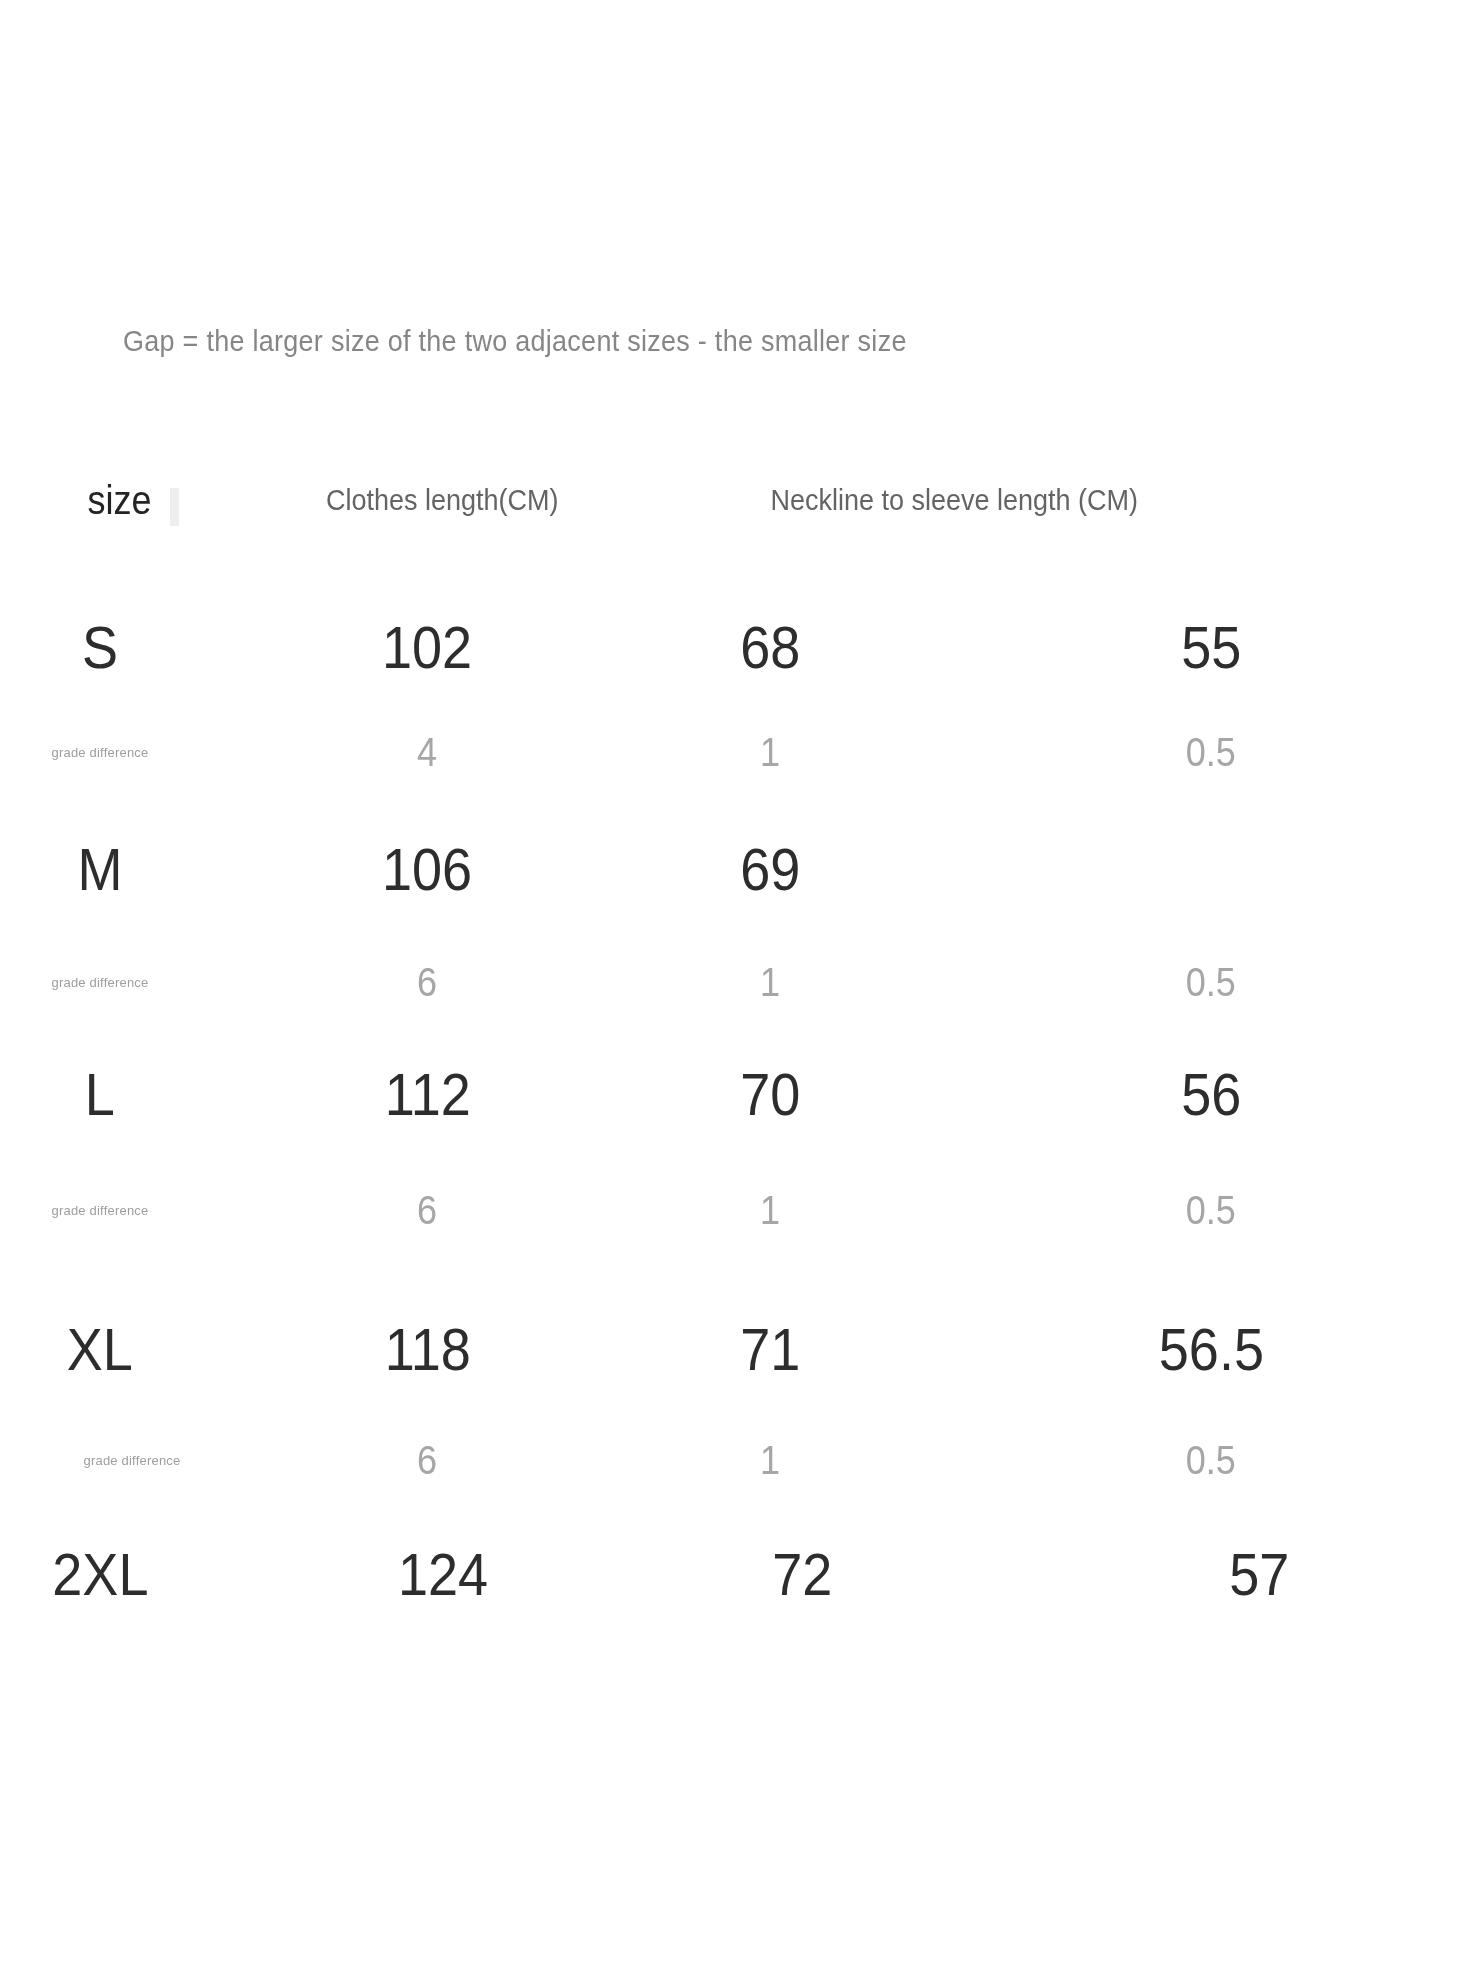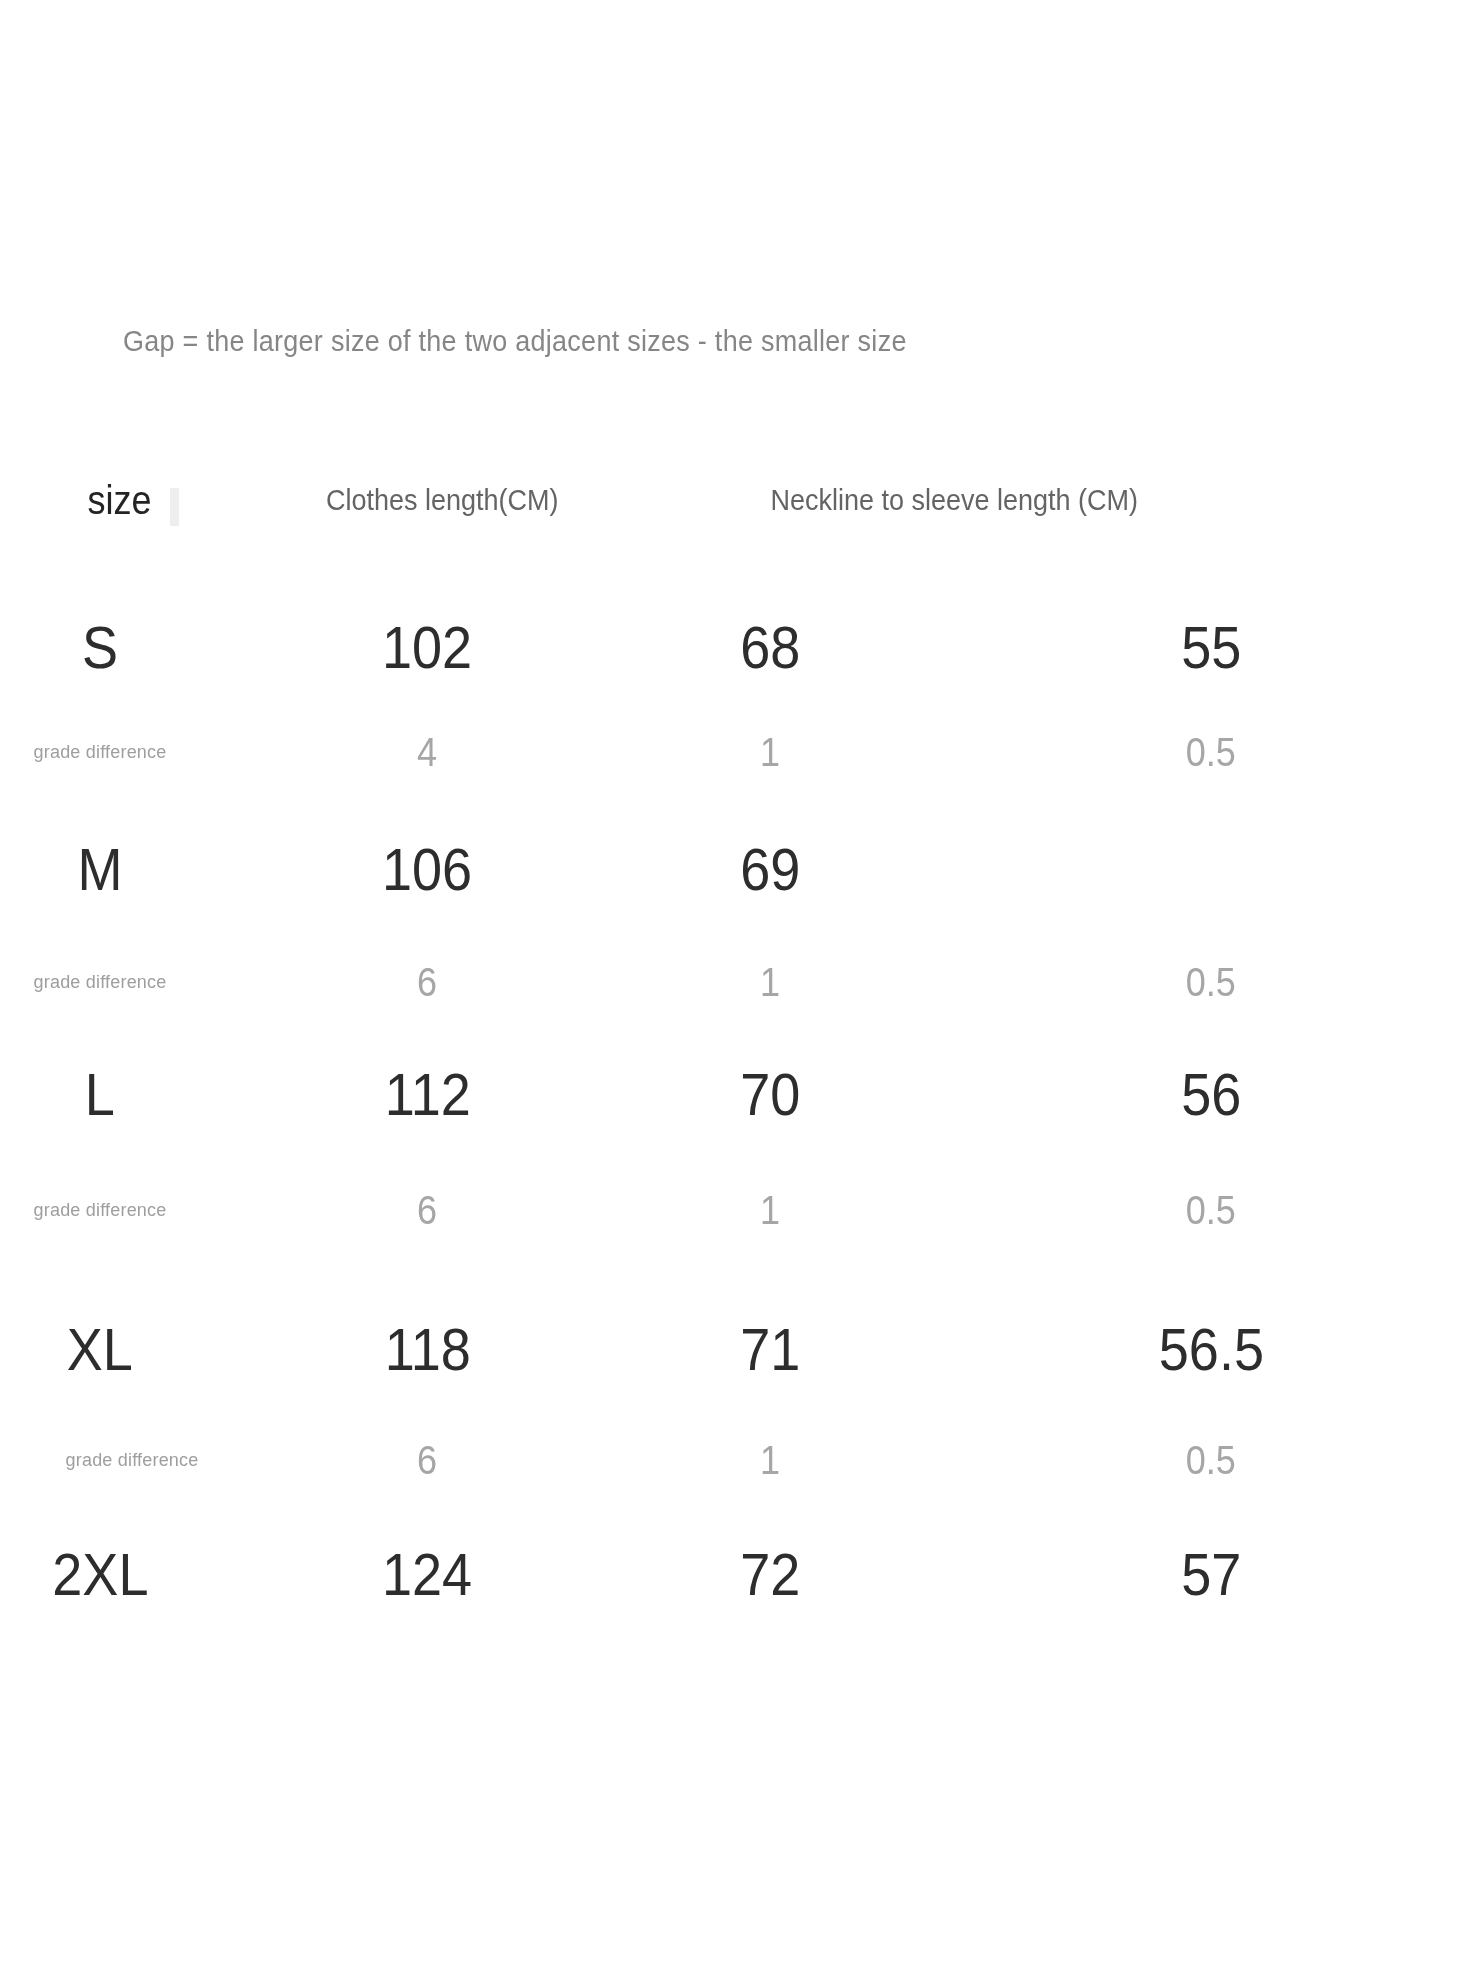--- a/index.html
+++ b/index.html
@@ -33,21 +33,21 @@
 
   .size-hdr{font-size:40px;color:#242424;}
   .hdr{font-size:30px;color:#646464;}
   .hpad-size{padding-left:40px;}
   .hpad-chest{padding-left:80px;}
   .hpad-length{padding-left:30px;}
   .hpad-sleeve{padding-left:95px;}
 
   .size-val{font-size:60px;color:#2d2d2d;}
   .grade-val{font-size:40px;color:#a6a6a6;}
-  .grade-label{font-size:18px;color:#9e9e9e;letter-spacing:.2px;}
+  .grade-label{font-size:13px;color:#9e9e9e;letter-spacing:.2px;}
 
   .ncell{padding-left:55px;}
 
   .col-divider{
     position:absolute;left:170px;top:488px;
     width:9px;height:38px;background:#eeeeee;
   }
 </style>
 </head>
 <body>
@@ -112,20 +112,20 @@
     <div class="cell ncell"><span class="cx size-val">56.5</span></div>
   </div>
 
   <div class="row" style="top:1420px;height:80px;">
     <div class="cell" style="padding-left:64px;"><span class="grade-label">grade difference</span></div>
     <div class="cell"><span class="cx grade-val">6</span></div>
     <div class="cell"><span class="cx grade-val">1</span></div>
     <div class="cell ncell"><span class="cx grade-val">0.5</span></div>
   </div>
 
-  <div class="row" style="top:1530px;height:90px;">
+  <div class="row" style="top:1530px;height:90px;gap:16px;">
     <div class="cell"><span class="cx size-val">2XL</span></div>
     <div class="cell"><span class="cx size-val">124</span></div>
     <div class="cell"><span class="cx size-val">72</span></div>
     <div class="cell ncell"><span class="cx size-val">57</span></div>
   </div>
 
 </div>
 
 </body></html>

